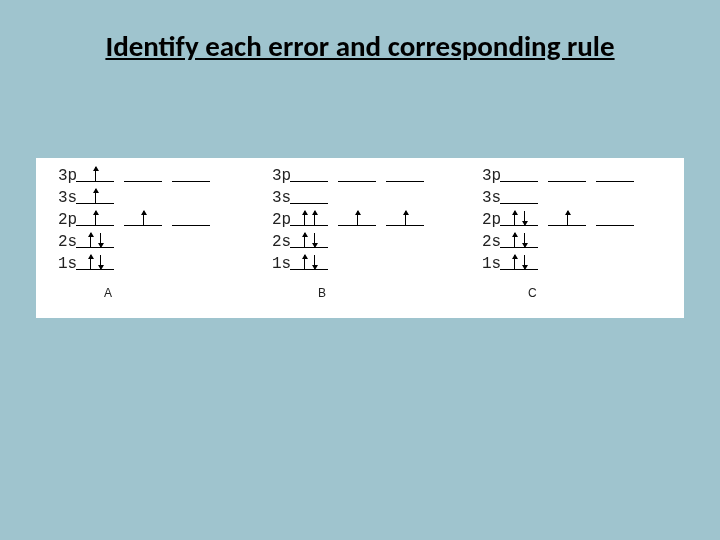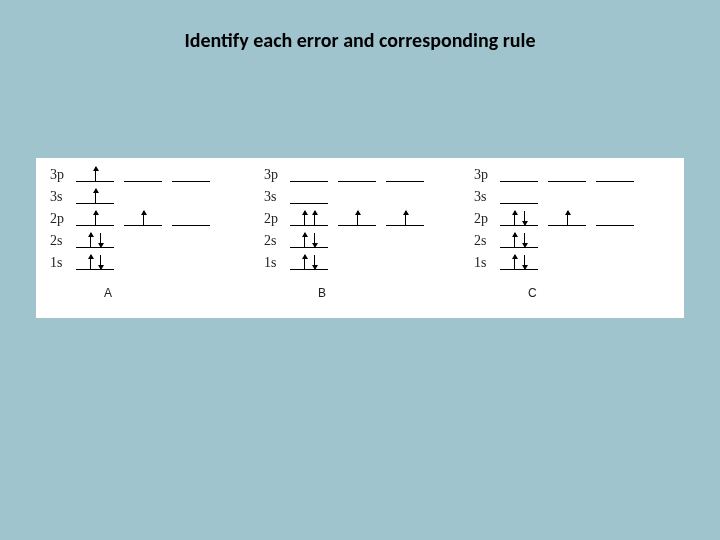--- a/index.html
+++ b/index.html
@@ -8,23 +8,24 @@
     background: #9fc4ce;
     font-family: Calibri, Arial, sans-serif;
     position: relative;
   }
   .title {
     position: absolute;
     top: 28px;
     left: 0;
     width: 100%;
     text-align: center;
-    font-size: 20px;
+    font-size: 29px;
     font-weight: bold;
     color: #000;
+    text-decoration: underline;
   }
   .figure {
     position: absolute;
     left: 36px;
     top: 158px;
     width: 648px;
     height: 160px;
     background: #fff;
   }
   .panel {
@@ -42,24 +43,24 @@
     height: 20px;
   }
   .r3p { top: 6px; }
   .r3s { top: 28px; }
   .r2p { top: 50px; }
   .r2s { top: 72px; }
   .r1s { top: 94px; }
 
   .lbl {
     position: absolute;
-    left: 0;
+    left: 8px;
     top: 3px;
-    font-family: Liberation Serif, serif;
-    font-size: 14px;
+    font-family: Liberation Mono, monospace;
+    font-size: 16px;
     color: #222;
     width: 22px;
   }
   .orbs {
     position: absolute;
     left: 26px;
     top: 0;
     display: flex;
     gap: 10px;
   }

